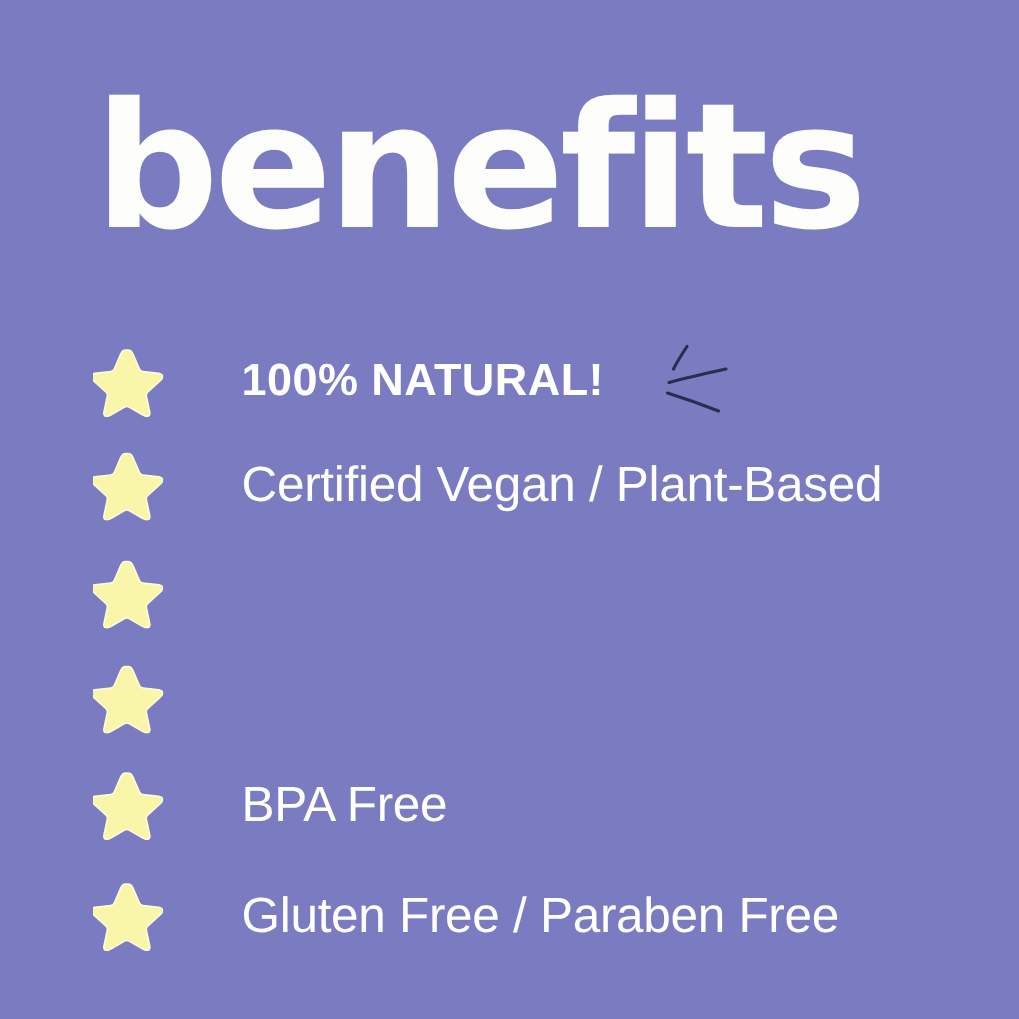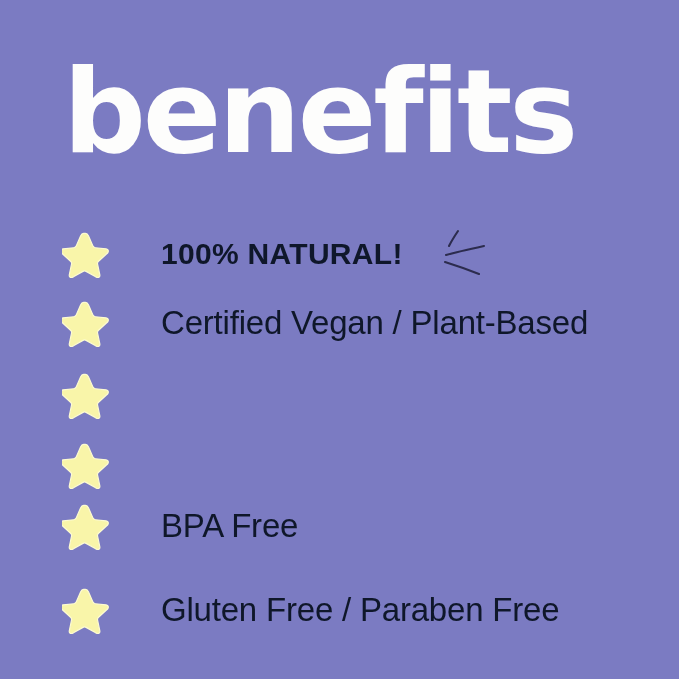--- a/index.html
+++ b/index.html
@@ -63,21 +63,21 @@
     height: 47px;
     margin-top: -23.5px;
     display: block;
   }
 
   .benefit-text {
     position: absolute;
     left: 161px;
     top: 50%;
     transform: translateY(-50%);
-    color: #0f172a;
+    color: #ffffff;
     font-family: "Liberation Sans", "DejaVu Sans", sans-serif;
     font-weight: 400;
     font-size: 33px;
     line-height: 38px;
     letter-spacing: -0.2px;
     white-space: nowrap;
   }
 
   .benefit-row.is-emphasis .benefit-text {
     font-weight: 700;
@@ -125,21 +125,21 @@
       <div class="benefit-row" style="top: 141px;">
         <svg viewBox="0 0 100 100" class="star-icon">
           <path d="M50 5 C53 5 55 7 56.5 10.5 L65.5 31.5 C66.6 34 68.2 35.3 70.9 35.6 L93.5 38 C97.5 38.5 99.3 41.2 98.2 44.6 C97.6 46.4 96.3 47.6 94.6 49 L77.8 64.3 C75.8 66.1 75.1 68.1 75.7 70.7 L80.4 93 C81.2 96.9 79 99.4 75.4 99 C73.7 98.8 72.3 97.9 70.7 97 L51.2 85.9 C48.9 84.6 47.1 84.6 44.8 85.9 L25.3 97 C23.7 97.9 22.3 98.8 20.6 99 C17 99.4 14.8 96.9 15.6 93 L20.3 70.7 C20.9 68.1 20.2 66.1 18.2 64.3 L1.4 49 C-0.3 47.6 -1.6 46.4 -2.2 44.6 C-3.3 41.2 -1.5 38.5 2.5 38 L25.1 35.6 C27.8 35.3 29.4 34 30.5 31.5 L39.5 10.5 C41 7 43 5 46 5 Z" fill="#f9f5a9" stroke="#fdfbd2" stroke-width="2.5" stroke-linejoin="round"></path>
         </svg>
       </div>
       <div class="benefit-row" style="top: 211.5px;">
         <svg viewBox="0 0 100 100" class="star-icon">
           <path d="M50 5 C53 5 55 7 56.5 10.5 L65.5 31.5 C66.6 34 68.2 35.3 70.9 35.6 L93.5 38 C97.5 38.5 99.3 41.2 98.2 44.6 C97.6 46.4 96.3 47.6 94.6 49 L77.8 64.3 C75.8 66.1 75.1 68.1 75.7 70.7 L80.4 93 C81.2 96.9 79 99.4 75.4 99 C73.7 98.8 72.3 97.9 70.7 97 L51.2 85.9 C48.9 84.6 47.1 84.6 44.8 85.9 L25.3 97 C23.7 97.9 22.3 98.8 20.6 99 C17 99.4 14.8 96.9 15.6 93 L20.3 70.7 C20.9 68.1 20.2 66.1 18.2 64.3 L1.4 49 C-0.3 47.6 -1.6 46.4 -2.2 44.6 C-3.3 41.2 -1.5 38.5 2.5 38 L25.1 35.6 C27.8 35.3 29.4 34 30.5 31.5 L39.5 10.5 C41 7 43 5 46 5 Z" fill="#f9f5a9" stroke="#fdfbd2" stroke-width="2.5" stroke-linejoin="round"></path>
         </svg>
       </div>
-      <div class="benefit-row" style="top: 272px;">
+      <div class="benefit-row" style="top: 282px;">
         <svg viewBox="0 0 100 100" class="star-icon">
           <path d="M50 5 C53 5 55 7 56.5 10.5 L65.5 31.5 C66.6 34 68.2 35.3 70.9 35.6 L93.5 38 C97.5 38.5 99.3 41.2 98.2 44.6 C97.6 46.4 96.3 47.6 94.6 49 L77.8 64.3 C75.8 66.1 75.1 68.1 75.7 70.7 L80.4 93 C81.2 96.9 79 99.4 75.4 99 C73.7 98.8 72.3 97.9 70.7 97 L51.2 85.9 C48.9 84.6 47.1 84.6 44.8 85.9 L25.3 97 C23.7 97.9 22.3 98.8 20.6 99 C17 99.4 14.8 96.9 15.6 93 L20.3 70.7 C20.9 68.1 20.2 66.1 18.2 64.3 L1.4 49 C-0.3 47.6 -1.6 46.4 -2.2 44.6 C-3.3 41.2 -1.5 38.5 2.5 38 L25.1 35.6 C27.8 35.3 29.4 34 30.5 31.5 L39.5 10.5 C41 7 43 5 46 5 Z" fill="#f9f5a9" stroke="#fdfbd2" stroke-width="2.5" stroke-linejoin="round"></path>
         </svg>
         <span class="benefit-text">BPA Free</span>
       </div>
       <div class="benefit-row" style="top: 356px;">
         <svg viewBox="0 0 100 100" class="star-icon">
           <path d="M50 5 C53 5 55 7 56.5 10.5 L65.5 31.5 C66.6 34 68.2 35.3 70.9 35.6 L93.5 38 C97.5 38.5 99.3 41.2 98.2 44.6 C97.6 46.4 96.3 47.6 94.6 49 L77.8 64.3 C75.8 66.1 75.1 68.1 75.7 70.7 L80.4 93 C81.2 96.9 79 99.4 75.4 99 C73.7 98.8 72.3 97.9 70.7 97 L51.2 85.9 C48.9 84.6 47.1 84.6 44.8 85.9 L25.3 97 C23.7 97.9 22.3 98.8 20.6 99 C17 99.4 14.8 96.9 15.6 93 L20.3 70.7 C20.9 68.1 20.2 66.1 18.2 64.3 L1.4 49 C-0.3 47.6 -1.6 46.4 -2.2 44.6 C-3.3 41.2 -1.5 38.5 2.5 38 L25.1 35.6 C27.8 35.3 29.4 34 30.5 31.5 L39.5 10.5 C41 7 43 5 46 5 Z" fill="#f9f5a9" stroke="#fdfbd2" stroke-width="2.5" stroke-linejoin="round"></path>
         </svg>
         <span class="benefit-text">Gluten Free / Paraben Free</span>

